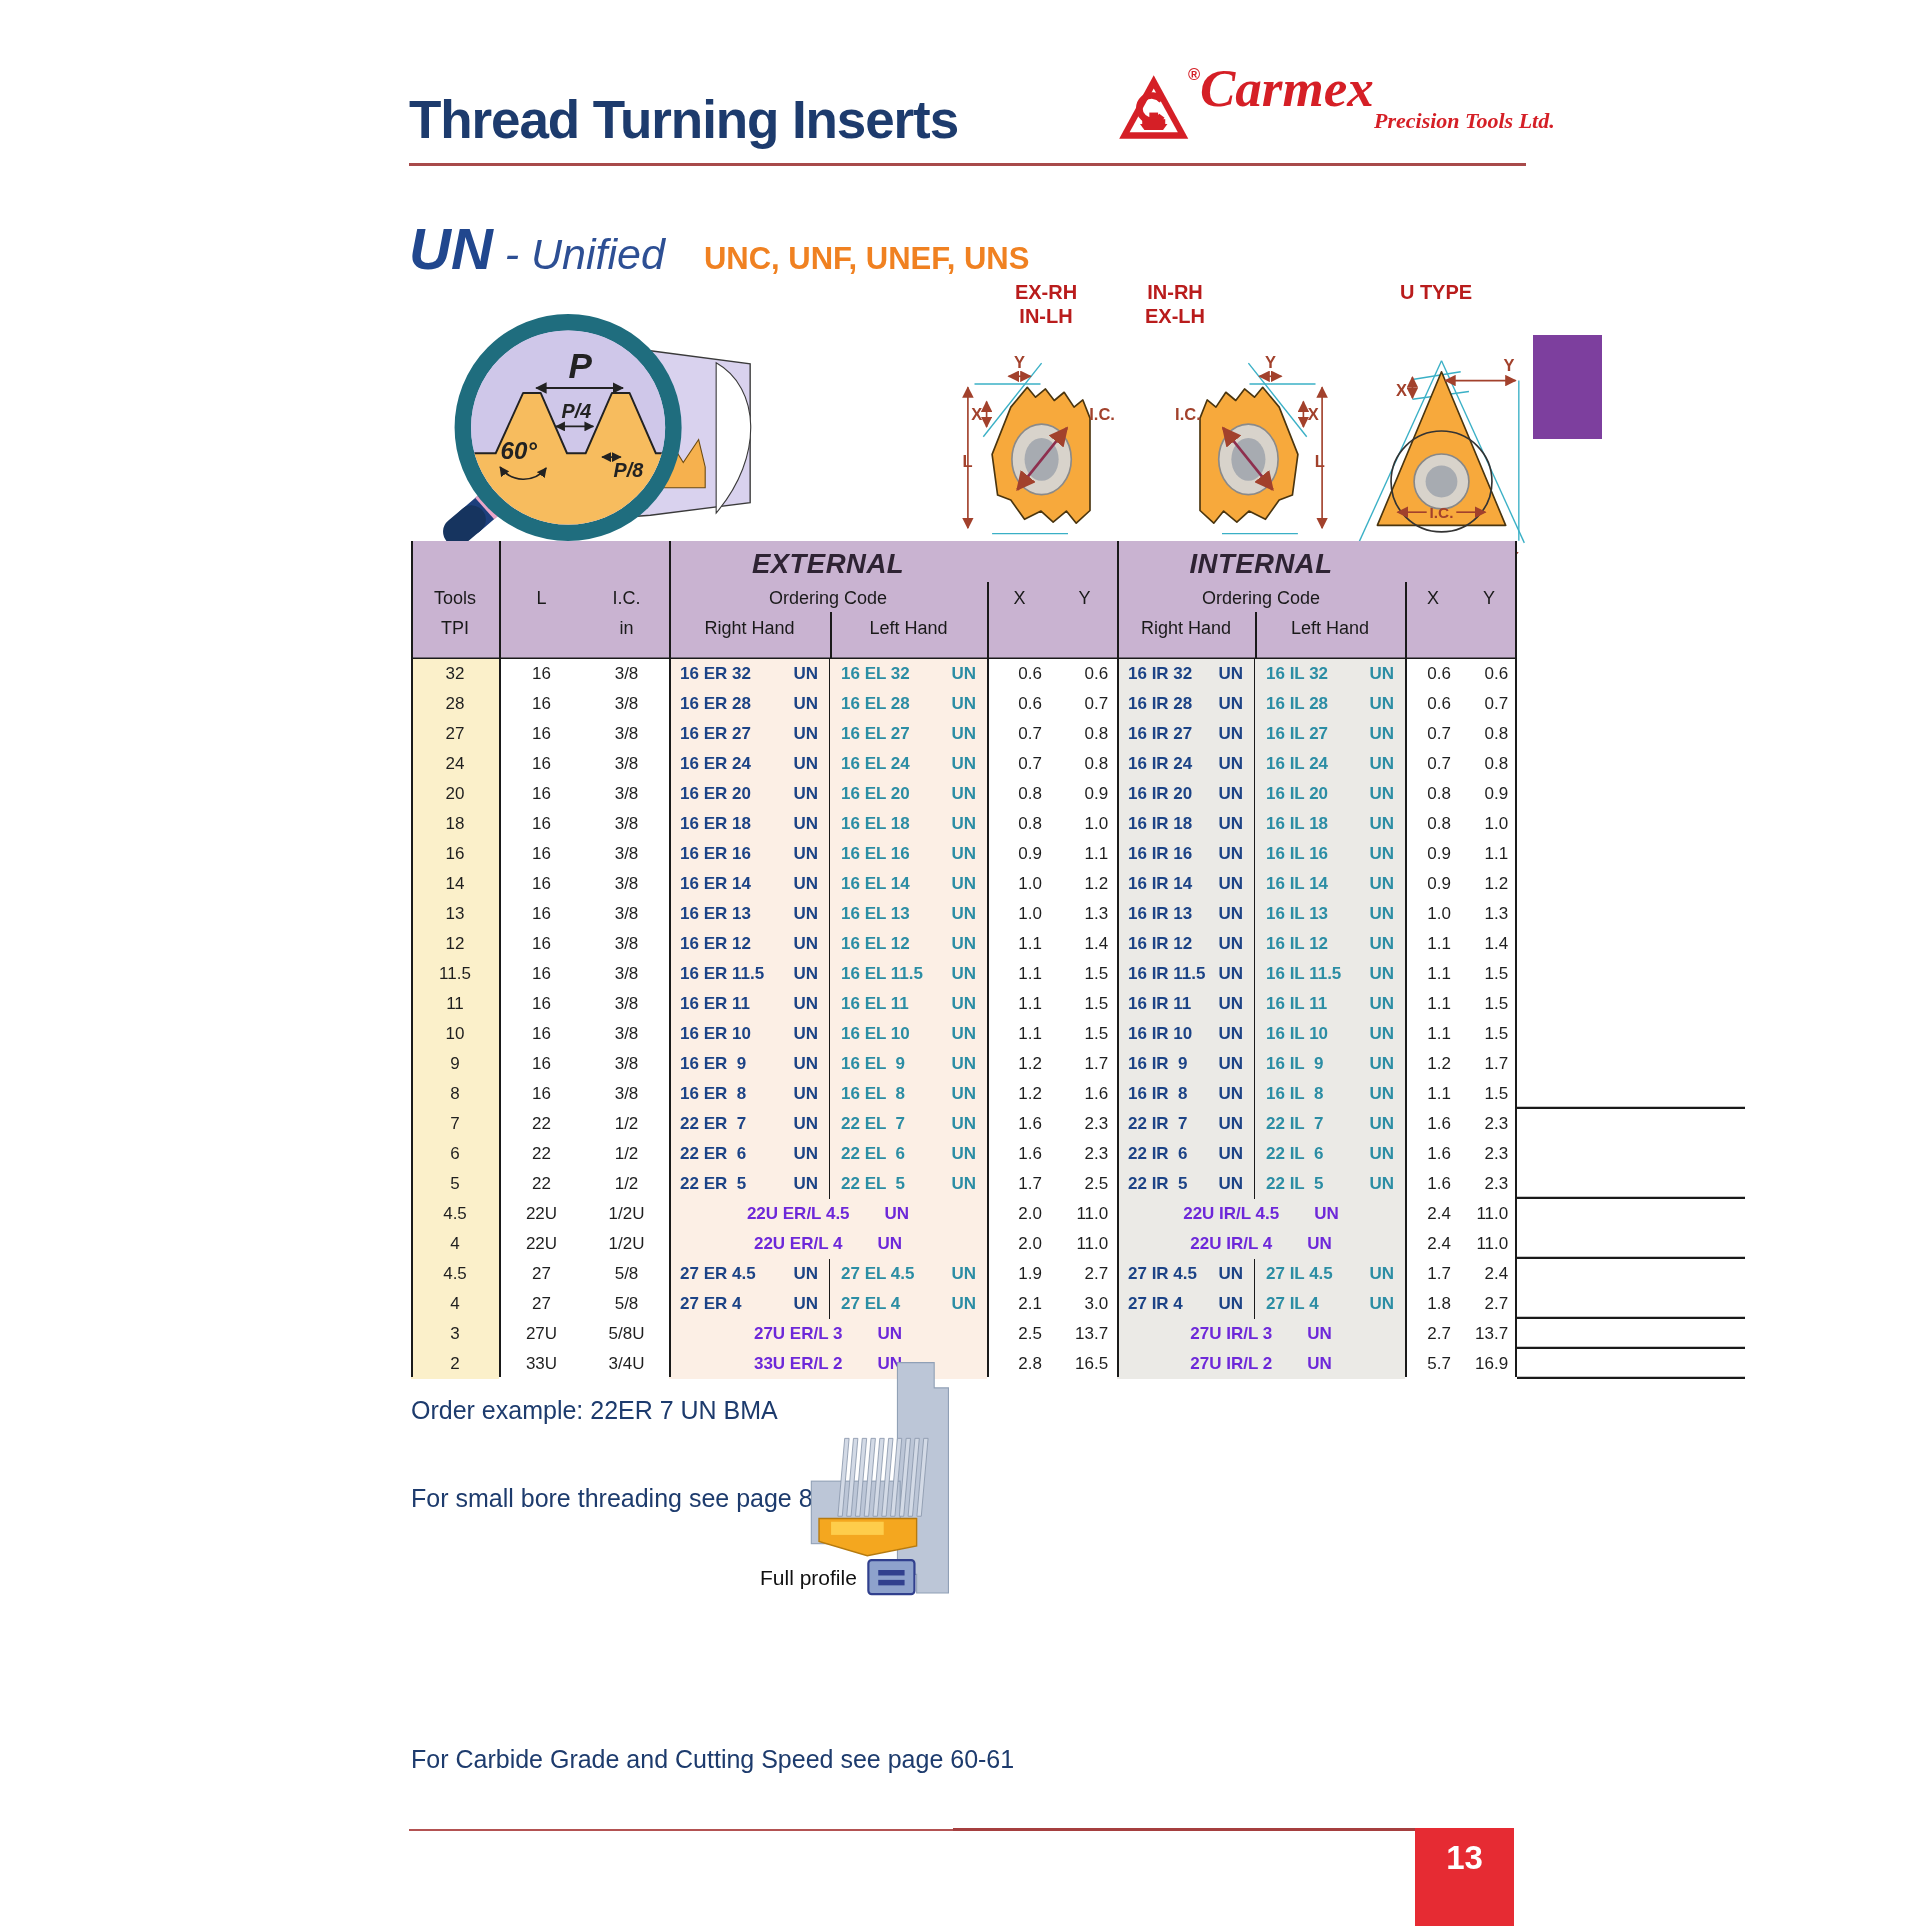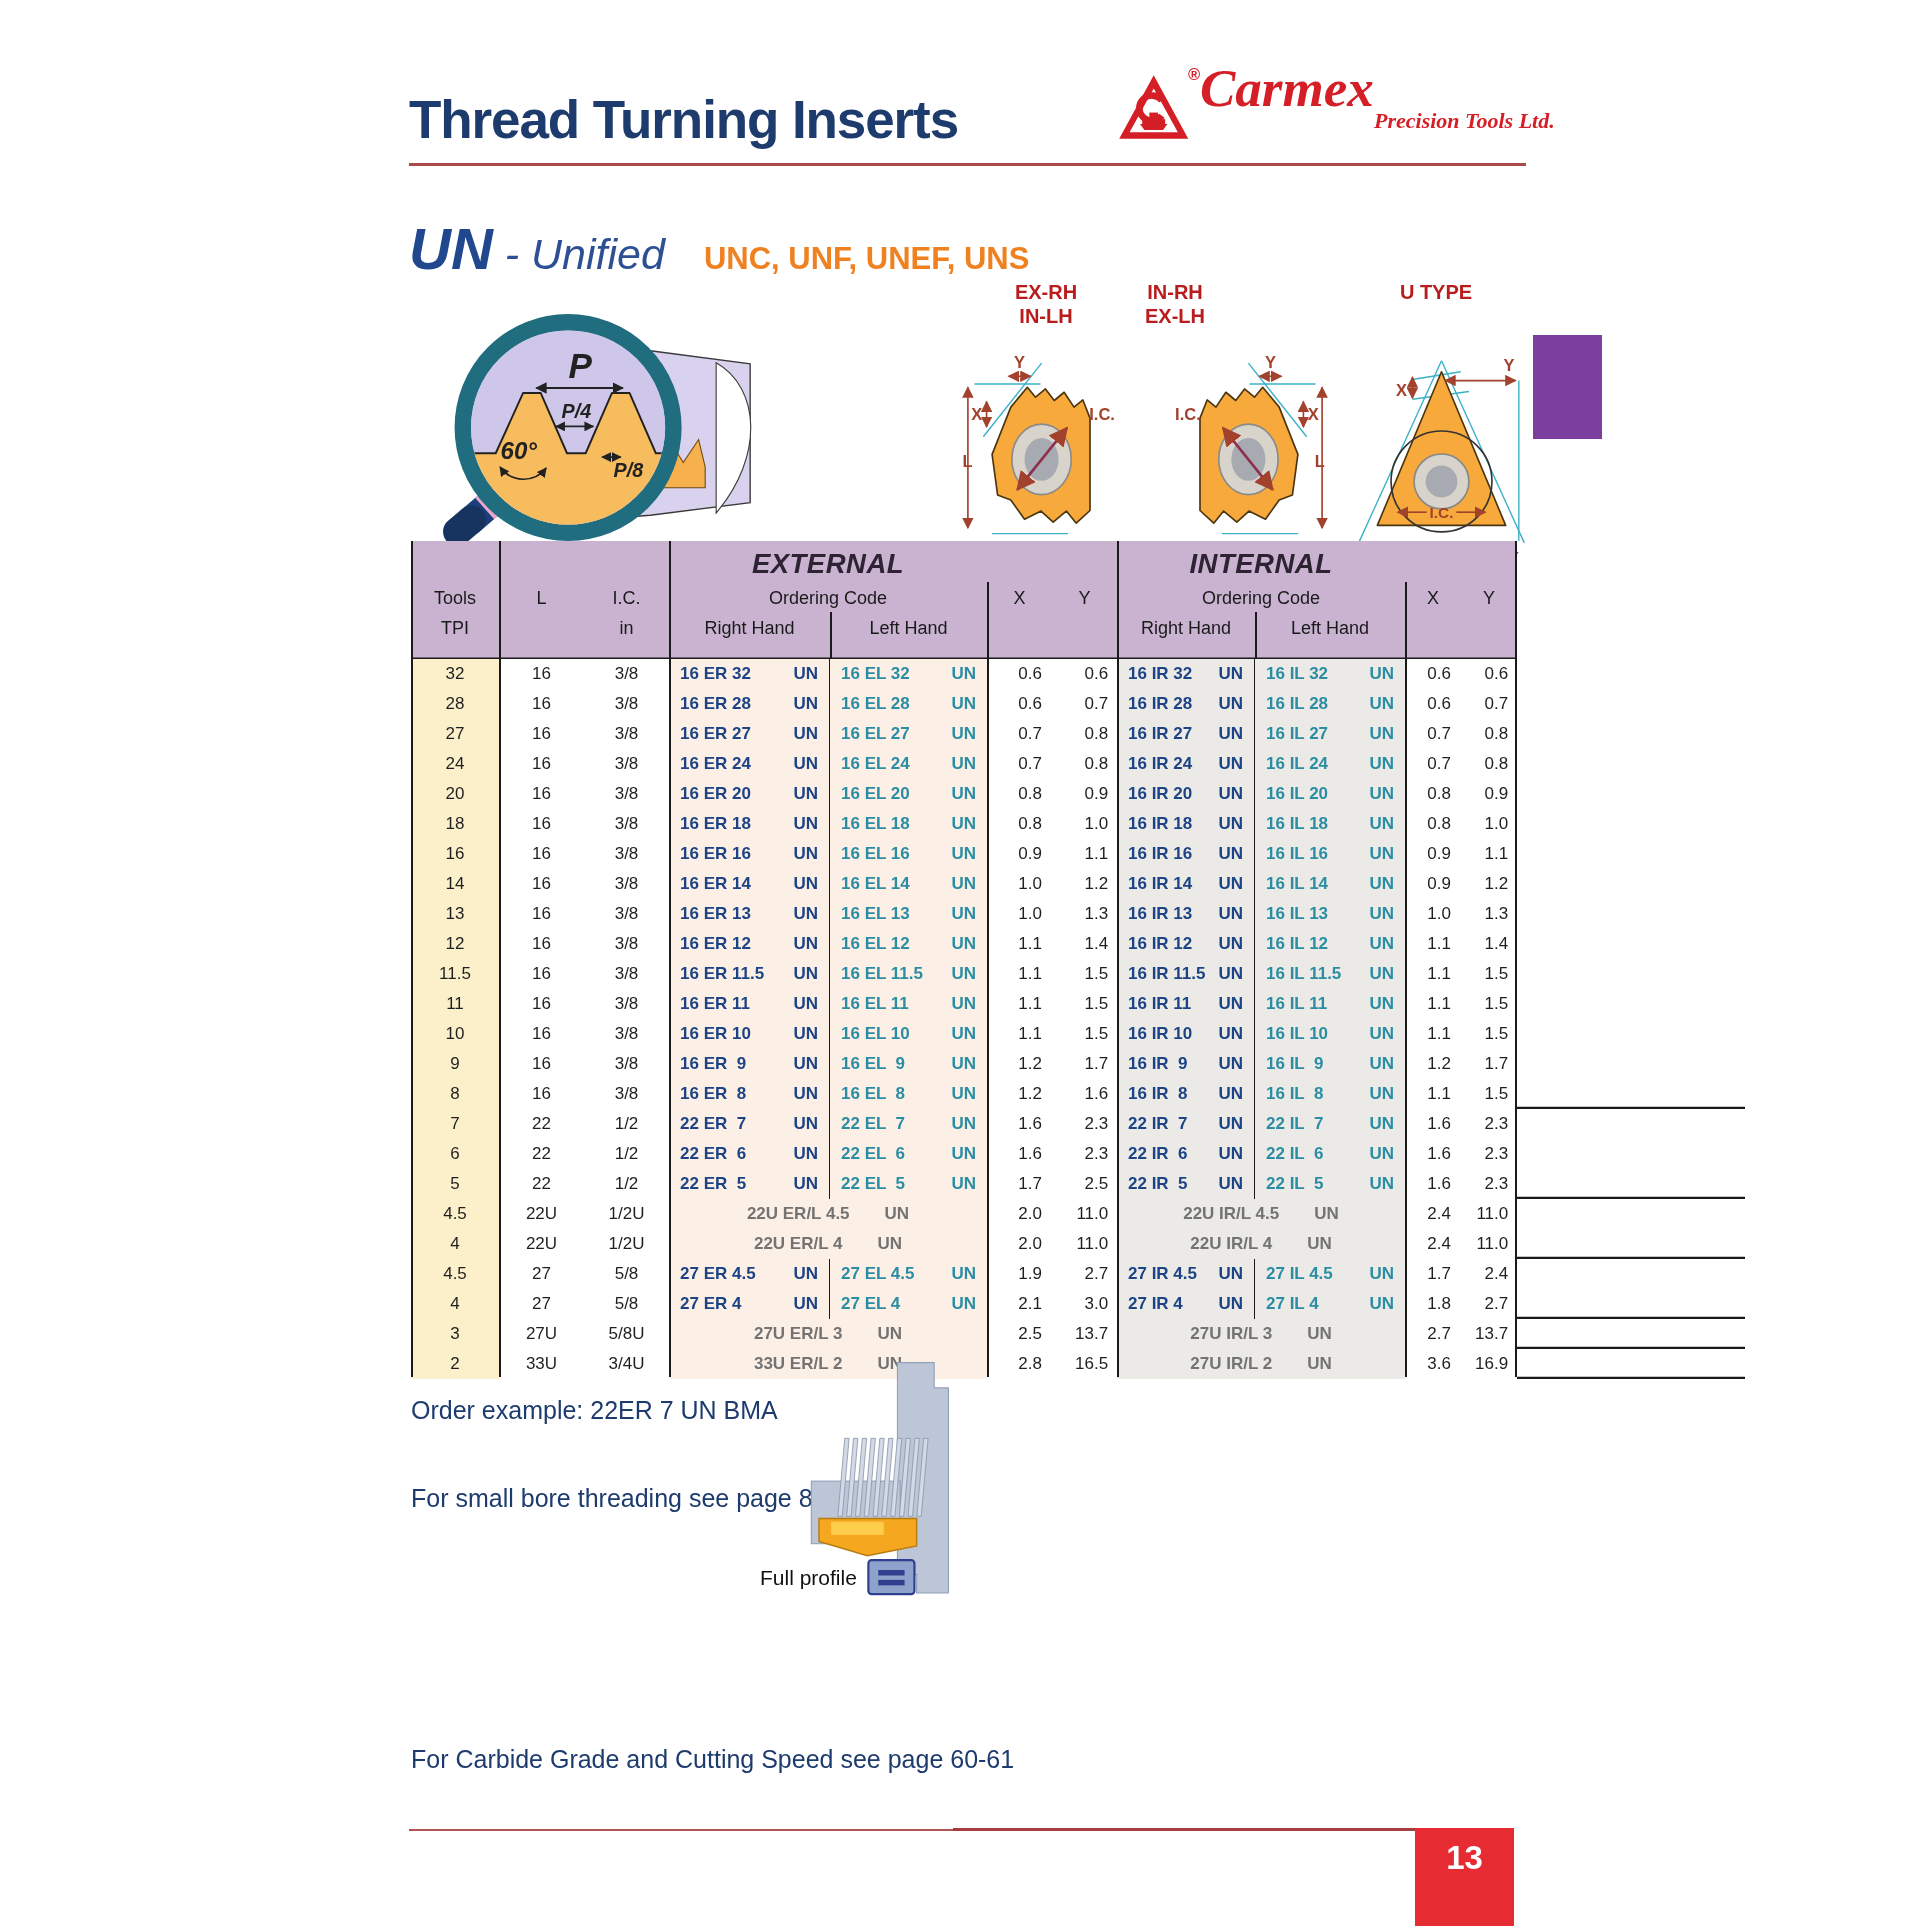--- a/index.html
+++ b/index.html
@@ -38,21 +38,21 @@
   .trow.gend{box-shadow:inset 0 -2.2px 0 #1a1a1a;}
   .tc{line-height:30px;box-sizing:border-box;overflow:hidden;}
   .c-pitch{background:#fbf0ca;text-align:center;}
   .c-l,.c-ic{background:#fff;text-align:center;}
   .c-code{font-weight:bold;display:flex;align-items:center;}
   .c-code span{white-space:pre;}
   .c-code.ext{background:#fcefe5;}
   .c-code.int{background:#ebeae6;}
   .c-code.rh{color:#1c4386;justify-content:space-between;padding:9px 11px;border-right:1.6px solid #1a1a1a;}
   .c-code.lh{color:#2b8da4;justify-content:space-between;padding:0 11px;}
-  .c-code.merged{color:#737373;grid-column:span 2;justify-content:center;gap:35px;}
+  .c-code.merged{color:#6d28d9;grid-column:span 2;justify-content:center;gap:35px;}
   .c-x,.c-y{background:#fff;text-align:right;}
   .c-x{padding-right:10px;}
   .c-y{padding-right:8.8px;}
   .vline{position:absolute;width:1.6px;background:#1a1a1a;top:0;height:836px;}
   .vline.part{top:41px;height:795px;}
   .vline.hshort{top:71px;height:47px;}
   
   .note{position:absolute;font-size:25px;color:#1d3b6d;white-space:nowrap;}
   .fp-label{position:absolute;left:760px;top:1566px;font-size:21px;color:#111;}
   .bline-a{position:absolute;left:409px;top:1829px;width:544px;height:2.2px;background:#b35252;}
@@ -808,21 +808,21 @@
           <div class="tc c-code ext merged">
             <span>33U ER/L 2</span>
             <span class="un">UN</span>
           </div>
           <div class="tc c-x">2.8</div>
           <div class="tc c-y">16.5</div>
           <div class="tc c-code int merged">
             <span>27U IR/L 2</span>
             <span class="un">UN</span>
           </div>
-          <div class="tc c-x">3.6</div>
+          <div class="tc c-x">5.7</div>
           <div class="tc c-y">16.9</div>
         </div>
       </div>
 
     <div class="vline" style="left:0;"></div>
     <div class="vline" style="left:88px;"></div>
     <div class="vline" style="left:258px;"></div>
     <div class="vline" style="left:706px;"></div>
     <div class="vline" style="left:1104px;"></div>
     <div class="vline part" style="left:576px;"></div>

